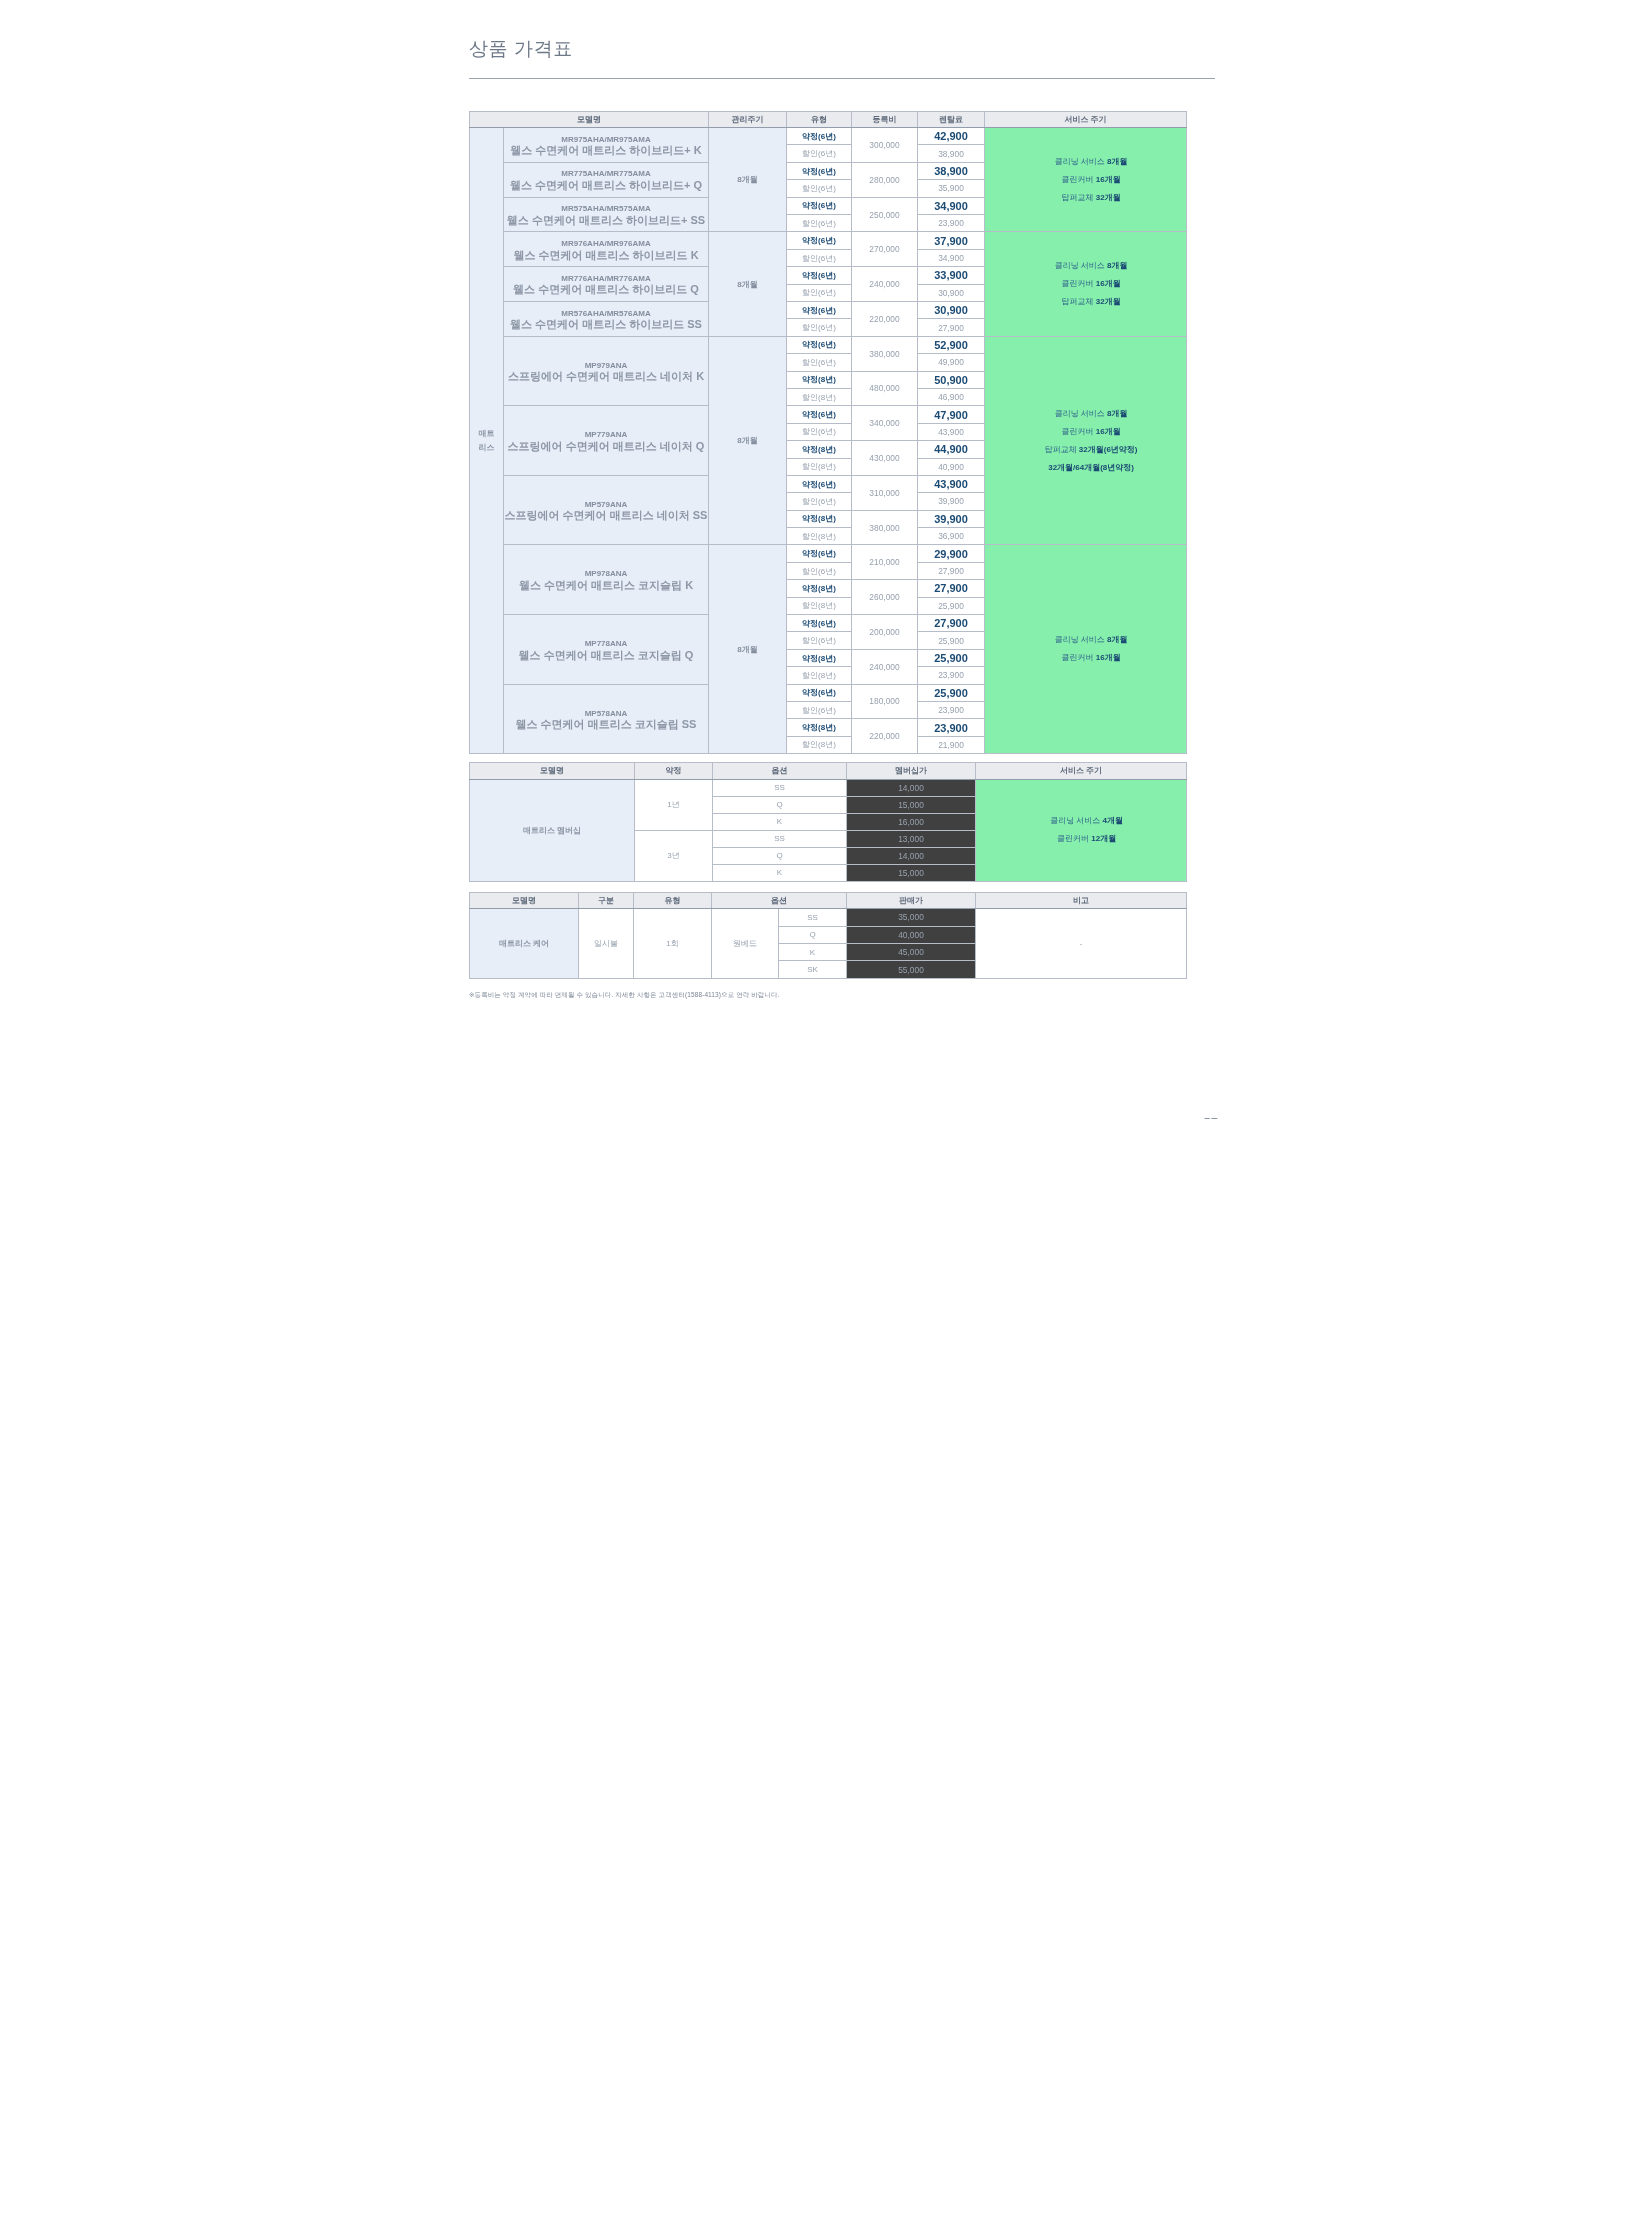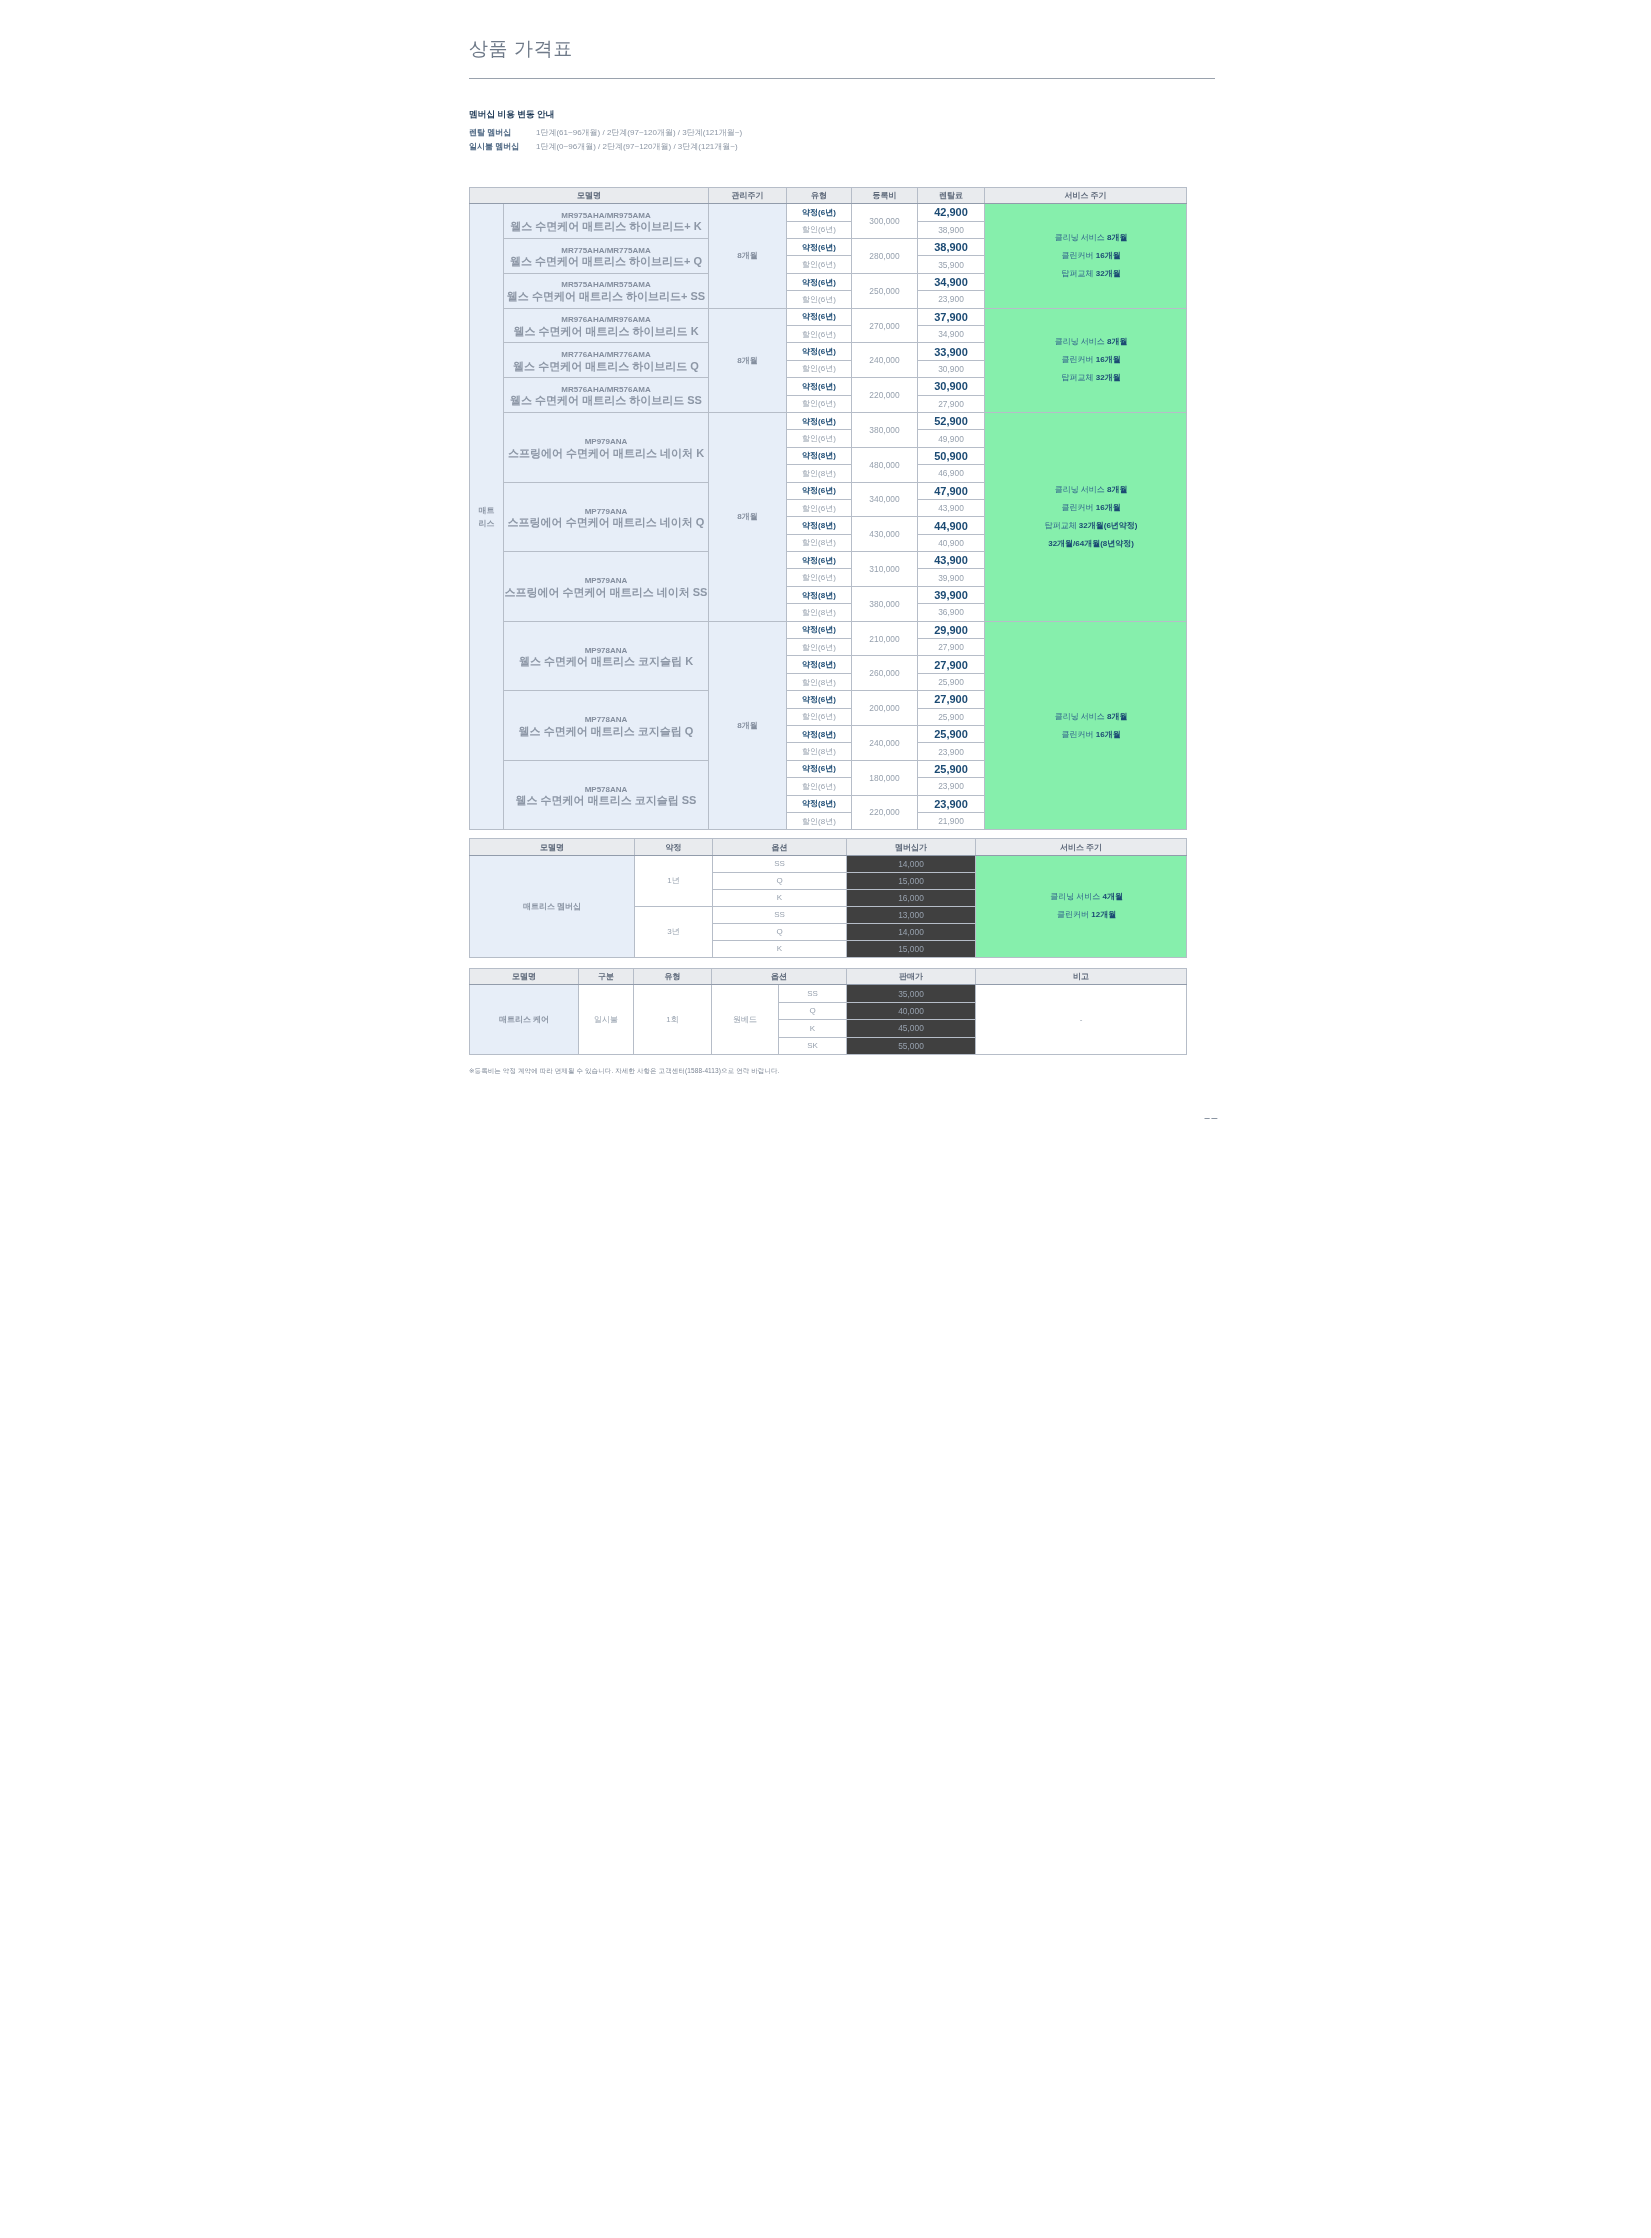--- a/index.html
+++ b/index.html
@@ -70,31 +70,20 @@
   .page-number{position:absolute;right:20px;top:1077px;font-size:13px;color:#8b95a2;margin-top:38px;}
 </style>
 </head>
 <body>
 
 <div class="page">
   <div class="content">
     <h1 class="page-title">상품 가격표</h1>
     <hr class="title-rule">
 
-    <div class="notice">
-      <p class="notice-heading">멤버십 비용 변동 안내</p>
-      <div class="notice-row">
-        <span class="notice-label">렌탈 멤버십</span>
-        <span class="notice-text">1단계(61~96개월) / 2단계(97~120개월) / 3단계(121개월~)</span>
-      </div>
-      <div class="notice-row">
-        <span class="notice-label">일시불 멤버십</span>
-        <span class="notice-text">1단계(0~96개월) / 2단계(97~120개월) / 3단계(121개월~)</span>
-      </div>
-    </div>
 
     <table class="price-table" id="rental-table">
       <colgroup>
         <col style="width:34px">
           <col style="width:205px">
           <col style="width:78px">
           <col style="width:65px">
         <col style="width:66px">
           <col style="width:67px">
           <col style="width:202px">

